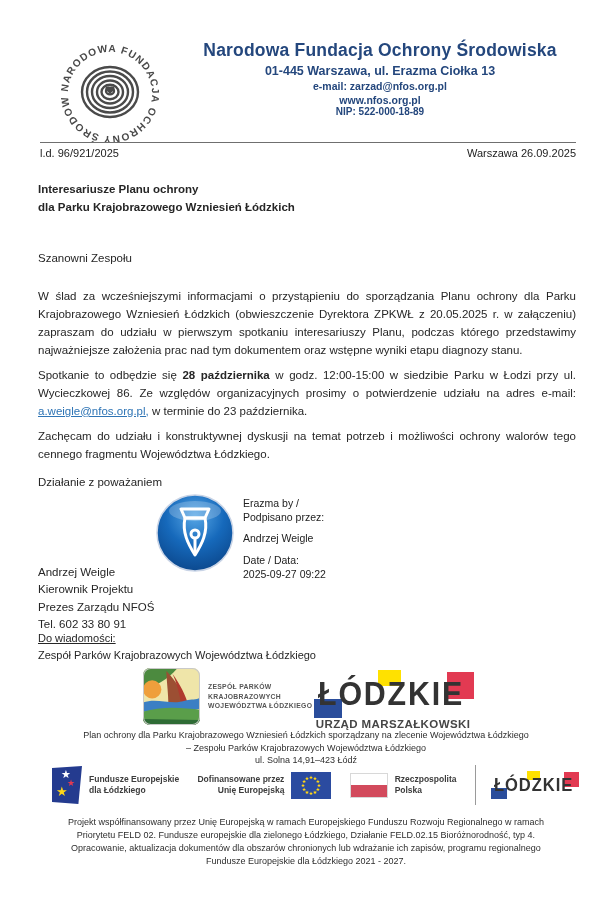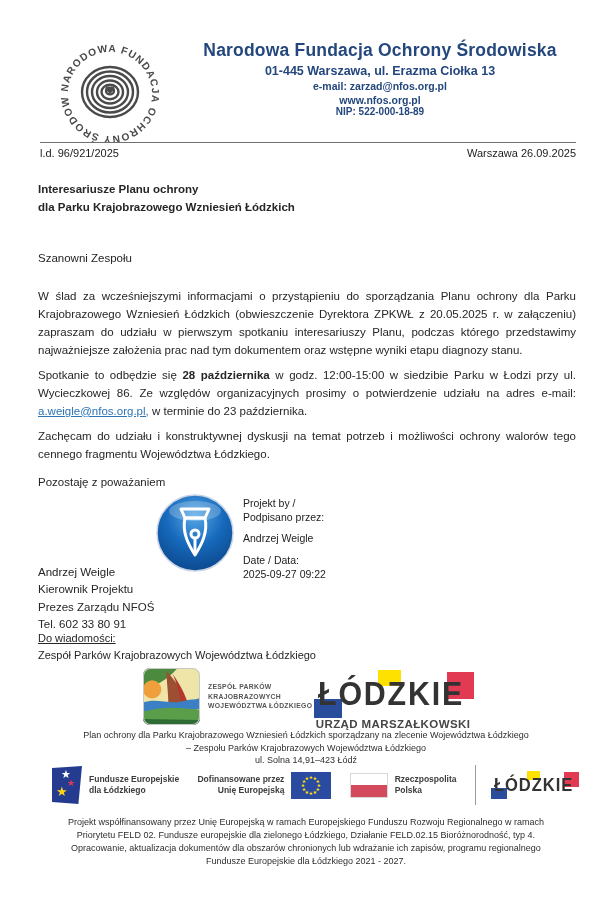--- a/index.html
+++ b/index.html
@@ -110,21 +110,21 @@
   </div>
 
   <div class="salutation">Szanowni Zespołu</div>
 
   <div class="bodytext">
     <p>W ślad za wcześniejszymi informacjami o przystąpieniu do sporządzania Planu ochrony dla Parku Krajobrazowego Wzniesień Łódzkich (obwieszczenie Dyrektora ZPKWŁ z 20.05.2025 r. w załączeniu) zapraszam do udziału w pierwszym spotkaniu interesariuszy Planu, podczas którego przedstawimy najważniejsze założenia prac nad tym dokumentem oraz wstępne wyniki etapu diagnozy stanu.</p>
     <p><span>Spotkanie to odbędzie się</span> <b>28 października</b> <span>w godz. 12:00-15:00 w siedzibie Parku w Łodzi przy ul. Wycieczkowej 86. Ze względów organizacyjnych prosimy o potwierdzenie udziału na adres e-mail:</span> <a class="maillink" href="#">a.weigle@nfos.org.pl,</a> <span>w terminie do 23 października.</span></p>
     <p>Zachęcam do udziału i konstruktywnej dyskusji na temat potrzeb i możliwości ochrony walorów tego cennego fragmentu Województwa Łódzkiego.</p>
   </div>
 
-  <div class="closing">Pozostaję z poważaniem</div>
+  <div class="closing">Działanie z poważaniem</div>
 
   <div class="stamp-icon">
     <svg width="80" height="80" viewBox="0 0 80 80">
       <defs>
         <radialGradient id="stampGrad" cx="50%" cy="28%" r="85%">
           <stop offset="0%" stop-color="#57a7e6"></stop>
           <stop offset="45%" stop-color="#1669bb"></stop>
           <stop offset="100%" stop-color="#083d7e"></stop>
         </radialGradient>
       </defs>
@@ -132,21 +132,21 @@
       <ellipse cx="40" cy="18" rx="26" ry="10" fill="#ffffff" opacity="0.22"></ellipse>
       <g stroke="#ffffff" stroke-width="3" fill="none" stroke-linejoin="round">
         <path d="M26 16 L54 16 L50 25 L30 25 Z"></path>
         <path d="M30 25 L50 25 C53 39 47 51 40 62 C33 51 27 39 30 25 Z"></path>
         <circle cx="40" cy="41" r="4"></circle>
         <path d="M40 45 L40 59"></path>
       </g>
     </svg>
   </div>
   <div class="stamp-text">
-    <div>Projekt by /</div>
+    <div>Erazma by /</div>
     <div>Podpisano przez:</div>
     <div class="gap"></div>
     <div>Andrzej Weigle</div>
     <div class="gap"></div>
     <div>Date / Data:</div>
     <div>2025-09-27 09:22</div>
   </div>
 
   <div class="signer">
     <div>Andrzej Weigle</div>

